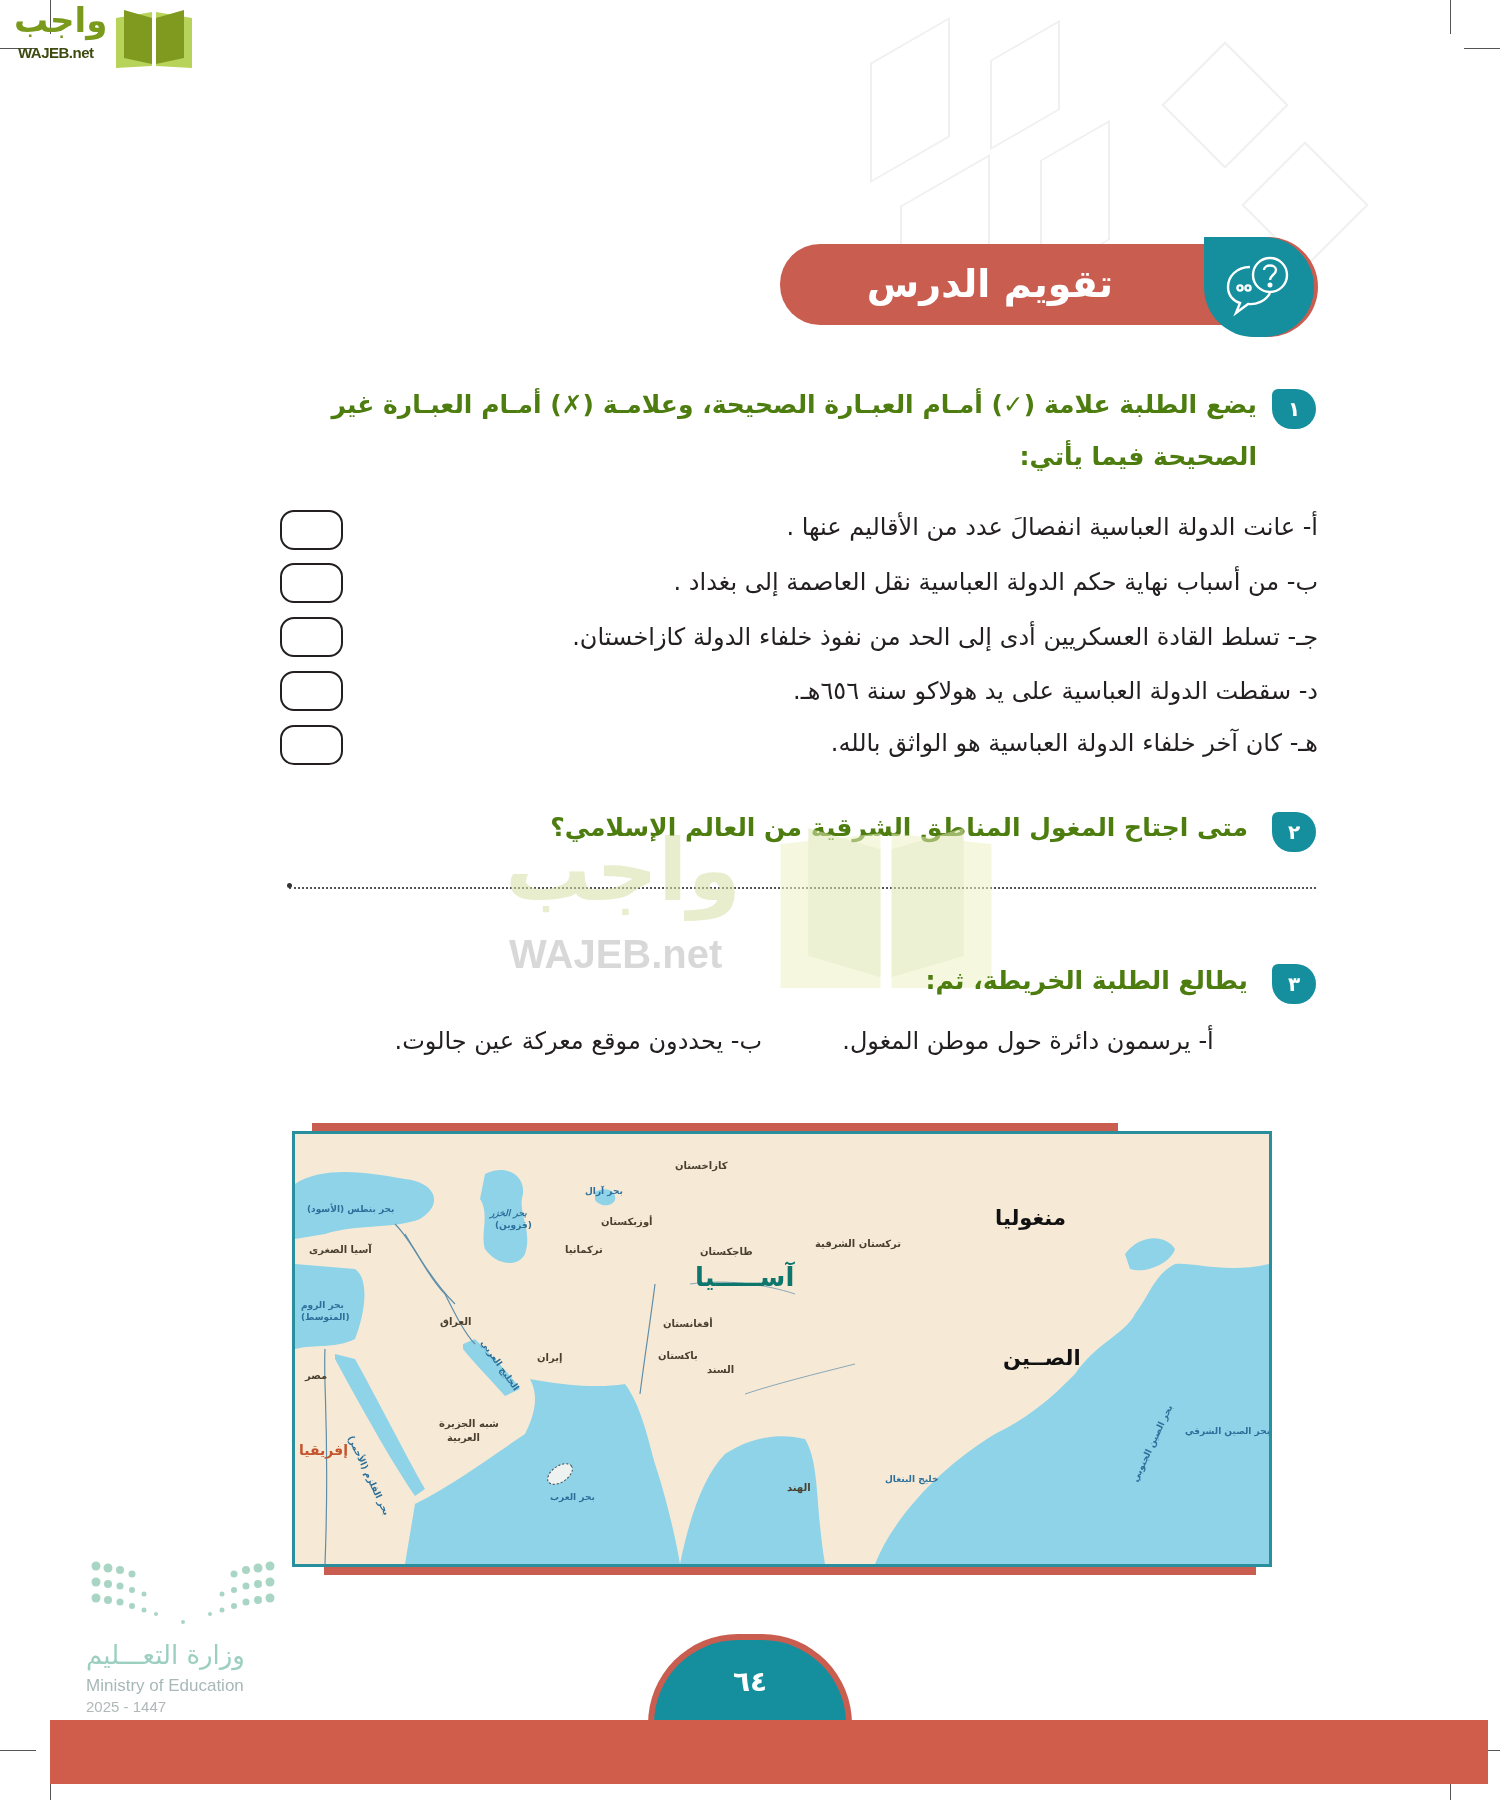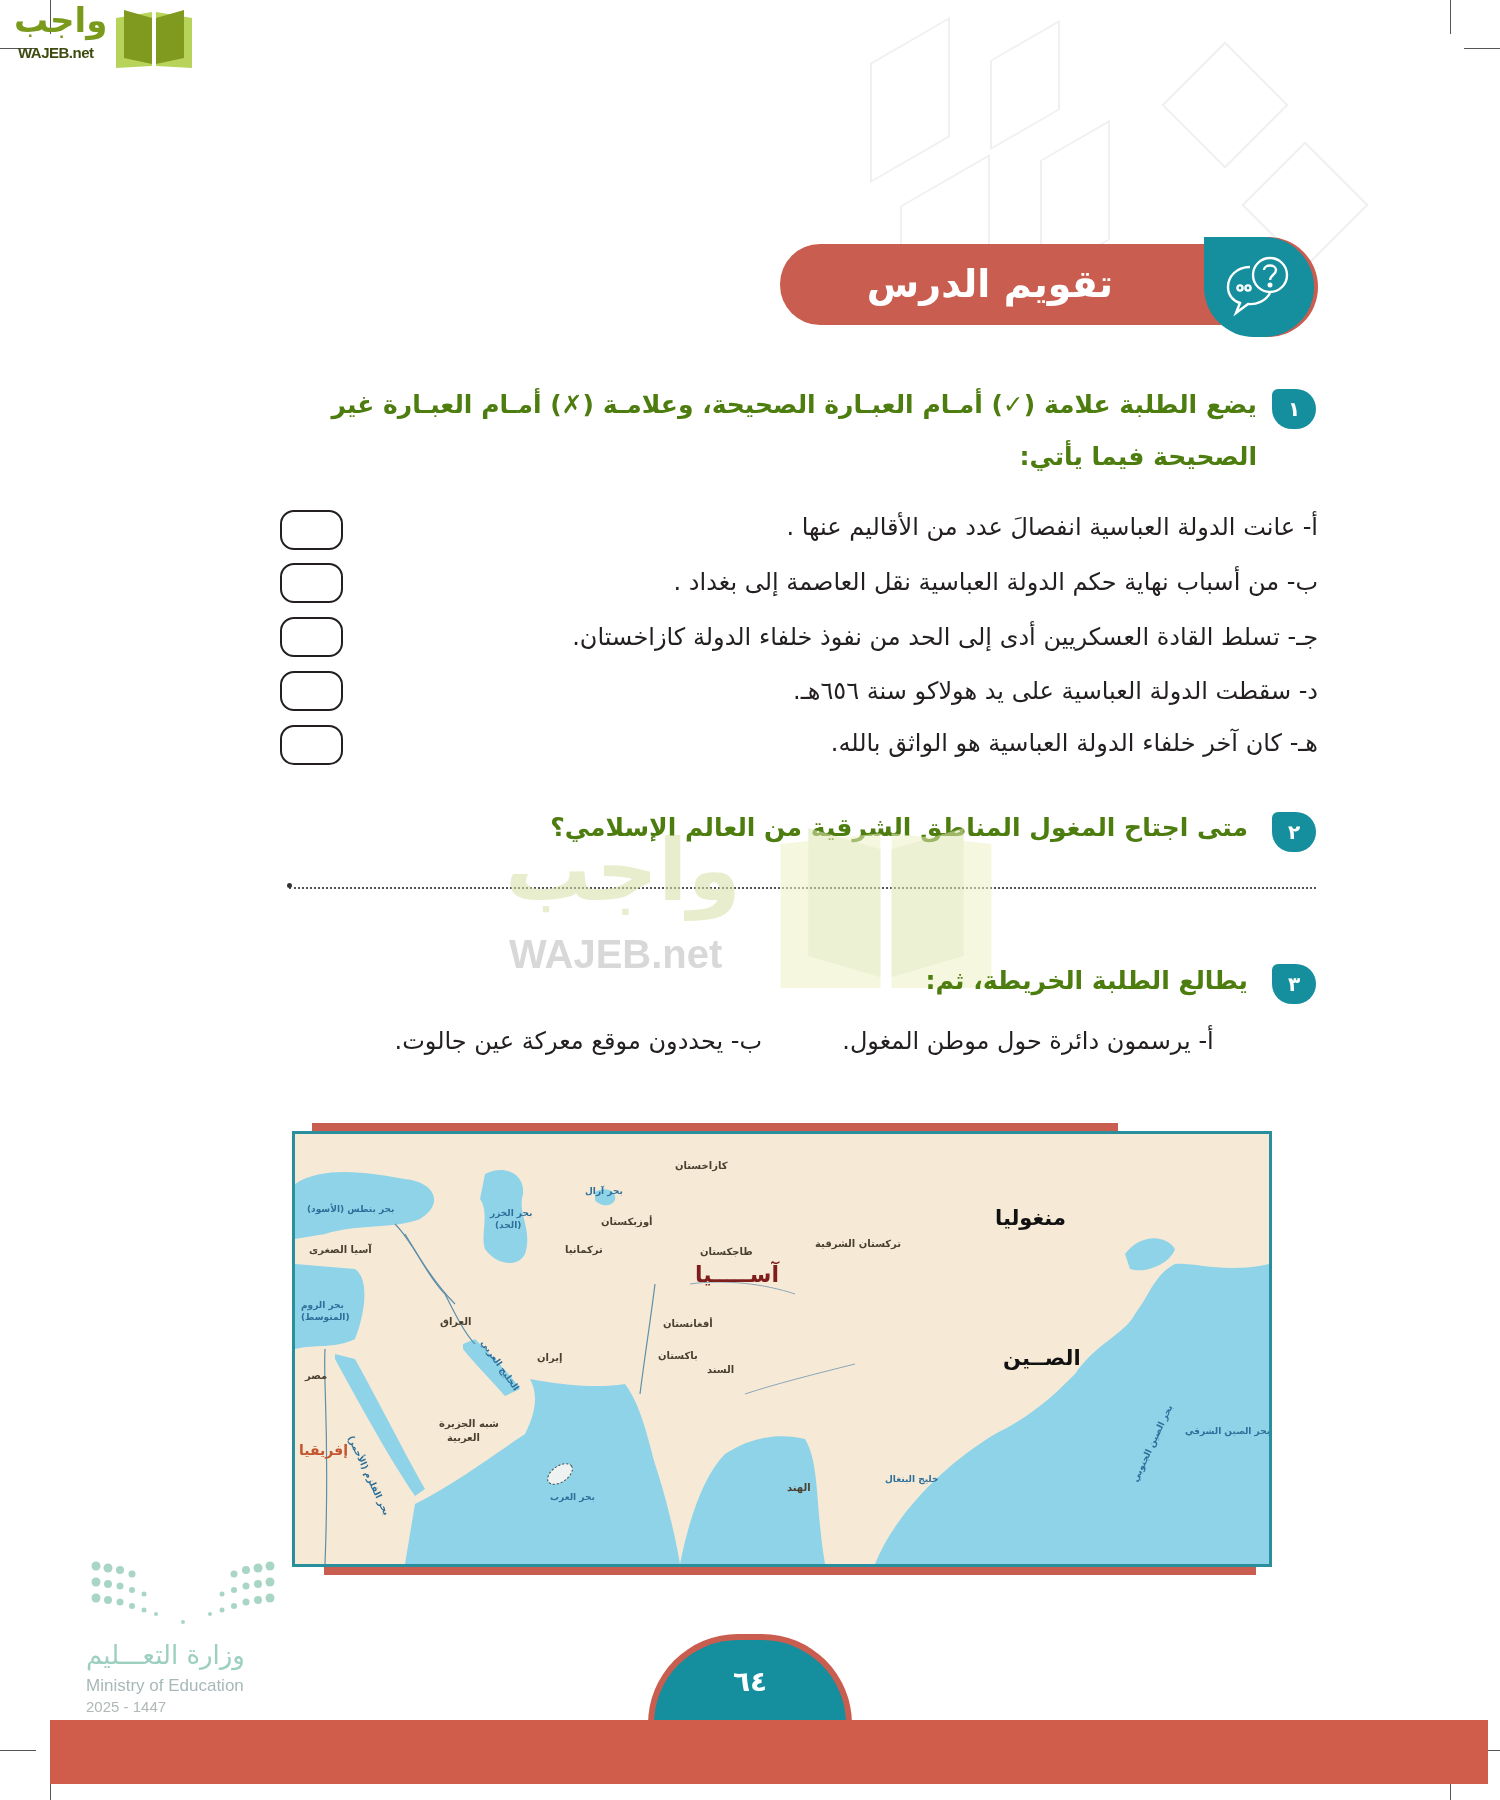--- a/index.html
+++ b/index.html
@@ -43,21 +43,21 @@
   .cw .book { position: absolute; left: 270px; top: -12px; width: 222px; height: 160px; }
 
   
   .map-topbar { left: 312px; top: 1123px; width: 806px; height: 8px; background: #c95d4f; }
   .map-frame { left: 292px; top: 1131px; width: 980px; height: 436px; border: 3px solid #2a8f9c; background: #f6ead6; overflow: hidden; }
   .map-botbar { left: 324px; top: 1567px; width: 932px; height: 8px; background: #c95d4f; }
   .map-frame svg { position: absolute; left: 0; top: 0; }
   .lbl { position: absolute; font-size: 10px; color: #4a4030; font-weight: bold; white-space: nowrap; direction: rtl; }
   .lbl.sea { color: #2c6f9a; font-size: 9px; }
   .lbl.big { color: #111; font-size: 21px; }
-  .lbl.region { color: #7f1d1d; font-size: 22px; font-weight: bold; }
+  .lbl.region { color: #0f766e; font-size: 26px; font-weight: bold; }
   .lbl.africa { color: #c3542e; font-size: 14px; }
 
   
   .moe { left: 86px; top: 1560px; width: 190px; height: 160px; }
   .moe .ar { position: absolute; left: 0; top: 80px; font-size: 26px; color: #9ccfc0; }
   .moe .en { position: absolute; left: 0; top: 116px; font-size: 17px; color: #a8b8b8; font-family: "Liberation Sans", sans-serif; }
   .moe .yr { position: absolute; left: 0; top: 138px; font-size: 15px; color: #b0b8b8; font-family: "Liberation Sans", sans-serif; }
   .moe .dots { position: absolute; left: 4px; top: 0; width: 186px; height: 70px; }
 
   .foot-band { left: 50px; top: 1720px; width: 1438px; height: 64px; background: #d05c4b; }
@@ -195,22 +195,22 @@
   <span class="lbl" style="left:363px;top:216px;">باكستان</span>
   <span class="lbl" style="left:412px;top:230px;">السند</span>
   <span class="lbl" style="left:242px;top:218px;">إيران</span>
   <span class="lbl" style="left:145px;top:182px;">العراق</span>
   <span class="lbl" style="left:14px;top:110px;">آسيا الصغرى</span>
   <span class="lbl" style="left:10px;top:236px;">مصر</span>
   <span class="lbl" style="left:144px;top:284px;">شبه الجزيرة</span>
   <span class="lbl" style="left:152px;top:298px;">العربية</span>
   <span class="lbl" style="left:492px;top:348px;">الهند</span>
   <span class="lbl sea" style="left:12px;top:70px;">بحر بنطس (الأسود)</span>
-  <span class="lbl sea" style="left:195px;top:74px;">بحر الخزر</span>
-  <span class="lbl sea" style="left:200px;top:86px;">(الحد)</span>
+  <span class="lbl sea" style="left:195px;top:74px;font-style:italic;">بحر الخزر</span>
+  <span class="lbl sea" style="left:200px;top:86px;">(قزوين)</span>
   <span class="lbl sea" style="left:290px;top:52px;">بحر آرال</span>
   <span class="lbl sea" style="left:6px;top:166px;">بحر الروم</span>
   <span class="lbl sea" style="left:6px;top:178px;">(المتوسط)</span>
   <span class="lbl sea" style="left:60px;top:300px;transform:rotate(65deg);transform-origin:left top;">بحر القلزم (الأحمر)</span>
   <span class="lbl sea" style="left:192px;top:204px;transform:rotate(55deg);transform-origin:left top;">الخليج العربي</span>
   <span class="lbl sea" style="left:255px;top:358px;">بحر العرب</span>
   <span class="lbl sea" style="left:590px;top:340px;">خليج البنغال</span>
   <span class="lbl sea" style="left:835px;top:345px;transform:rotate(-65deg);transform-origin:left top;">بحر الصين الجنوبي</span>
   <span class="lbl sea" style="left:890px;top:292px;text-align:center;">بحر الصين الشرقي</span>
 </div>

